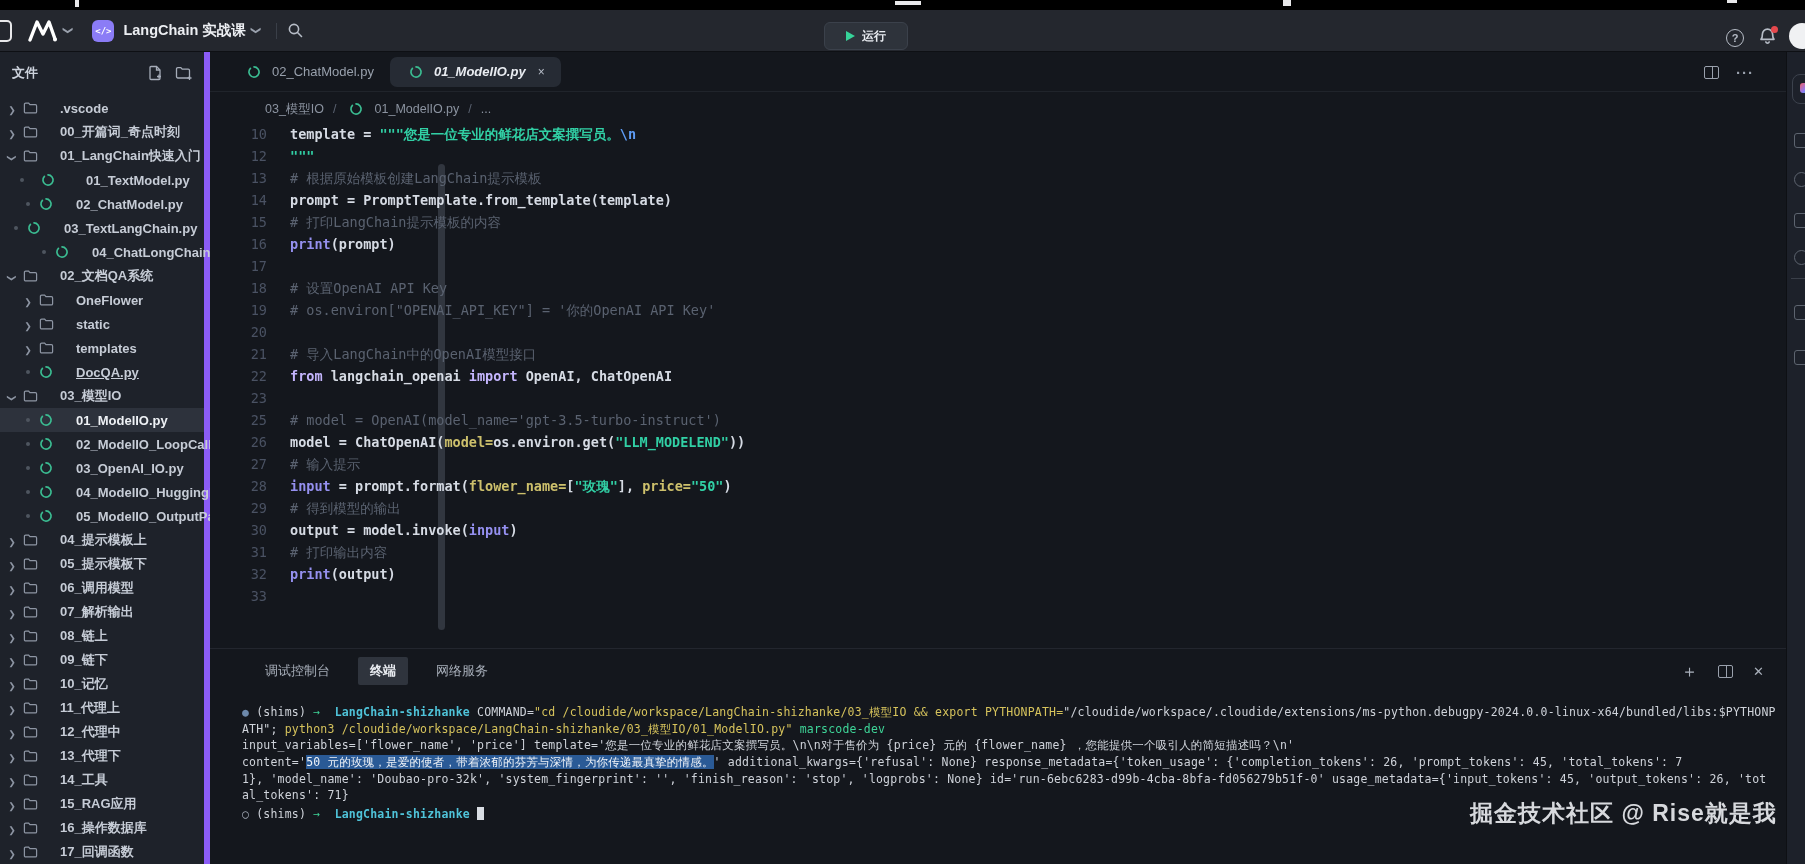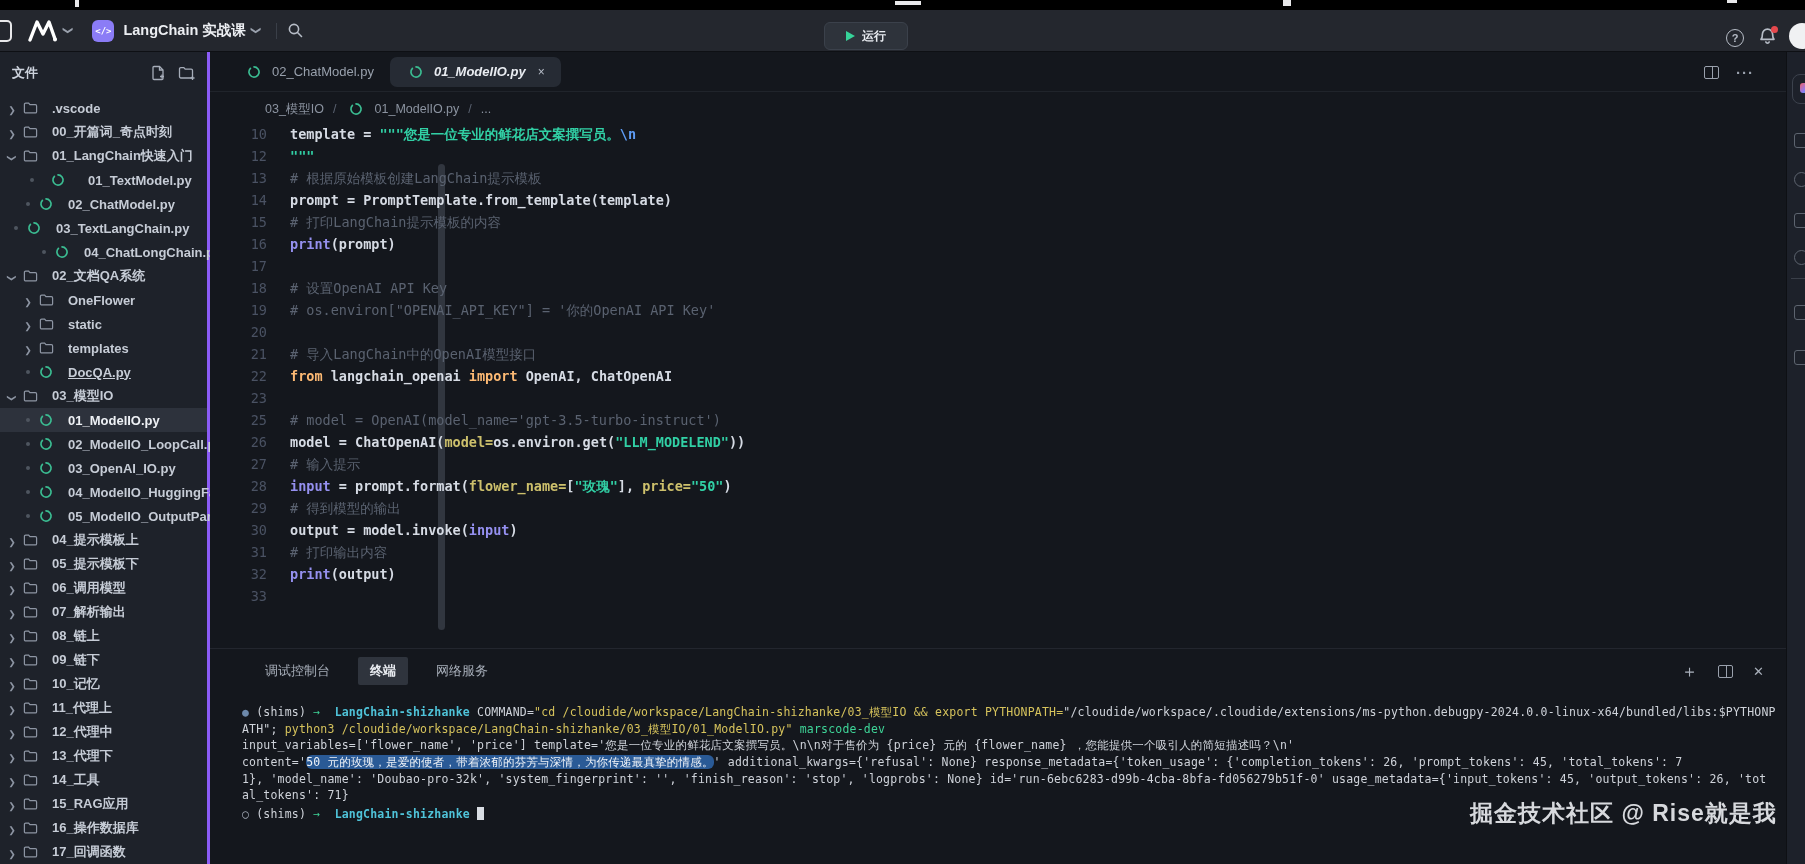--- a/index.html
+++ b/index.html
@@ -31,55 +31,55 @@
     border:1px solid #3b414b; border-radius:6px; display:flex; align-items:center; justify-content:center; gap:7px; cursor:pointer; }
   .play-tri { width:0; height:0; border-left:9px solid #36d399; border-top:5.5px solid transparent; border-bottom:5.5px solid transparent; }
   #run-btn span { font-size:12px; font-weight:700; color:#e9ecf1; }
   #help-icon { left:1726px; top:19px; width:18px; height:18px; border:1.5px solid #b6bcc6; border-radius:50%;
     font-size:11px; font-weight:700; }
   #bell-icon { left:1758px; top:17px; }
   .red-dot { position:absolute; left:1771px; top:16px; width:7px; height:7px; background:#e5484d; border-radius:50%; }
   #avatar { left:1789px; top:13px; width:26px; height:26px; background:#f0f1f3; border-radius:50%; }
 
   
-  #sidebar { left:0; top:52px; width:210px; height:812px; background:#1e222a; border-right:3px solid #8b5cf6; }
+  #sidebar { left:0; top:52px; width:210px; height:812px; background:#1e222a; border-right:6px solid #8b5cf6; }
   .sb-head { height:42px; display:flex; align-items:center; padding:0 12px; }
   .sb-title { font-size:13px; font-weight:700; color:#ccd2dc; }
   .sb-icons { margin-left:auto; display:flex; gap:12px; }
   #file-tree { position:absolute; top:44px; left:0; right:0; }
   .trow { height:24px; display:flex; align-items:center; cursor:pointer; }
   .trow.sel { background:#2d323c; }
   .chev { width:16px; flex:none; text-align:center; }
   .chev i { display:inline-block; font-style:normal; font-size:9px; color:#8d95a3; }
   .chev.open i { transform:rotate(90deg); display:inline-block; }
   .dot { width:16px; flex:none; display:flex; justify-content:center; }
   .dot::after { content:''; width:4px; height:4px; border-radius:50%; background:#4e555f; }
   .ficon { width:20px; flex:none; display:flex; justify-content:center; align-items:center; }
-  .tlabel { font-size:13px; font-weight:600; color:#c6ccd6; margin-left:12px; white-space:nowrap; }
+  .tlabel { font-size:13px; font-weight:600; color:#c6ccd6; margin-left:20px; white-space:nowrap; }
   .trow.sel .tlabel { color:#eef1f5; }
   #sb-scrollbar { left:228px; top:112px; width:7px; height:466px; background:#31363f; border-radius:4px; }
 
   
   #editor { left:210px; top:52px; width:1576px; height:596px; background:#14171d; }
   #tabbar { height:40px; display:flex; align-items:center; padding-left:18px; border-bottom:1px solid #20242b; position:relative; }
   .tab { height:40px; display:flex; align-items:center; gap:8px; padding:0 16px; font-size:13px; color:#98a0ac; cursor:pointer; }
   .tab.active { height:30px; background:#262b34; border-radius:7px; color:#e9ecf1; }
   .tab.active .tlab { font-style:italic; font-weight:700; }
   .tclose { font-size:12px; color:#b9bfca; margin-left:4px; }
   .tb-icons { position:absolute; right:32px; top:0; height:40px; display:flex; align-items:center; gap:17px; }
   .split-ic { width:15px; height:13px; border:1.5px solid #9aa1ad; border-radius:2px; position:relative; }
   .split-ic::after { content:''; position:absolute; left:50%; top:0; bottom:0; width:1.5px; background:#9aa1ad; }
   .more-ic { font-size:15px; font-weight:700; color:#9aa1ad; letter-spacing:1px; }
   #breadcrumb { height:34px; display:flex; align-items:center; padding-left:55px; gap:9px; font-size:12.5px; color:#8b93a0; }
   #breadcrumb .sep { color:#5a6270; }
   #code-area { position:absolute; top:74px; left:0; right:0; bottom:0; font-weight:700; }
   .code-line { height:22px; line-height:22px; white-space:pre; font:700 13.5px "DejaVu Sans Mono",monospace; }
   .ln { display:inline-block; width:80px; padding-right:23px; text-align:right; color:#4a5263; font-weight:400; }
   .t-v,.t-p { color:#d6dbe4; }
-  .t-k { color:#fdba74; }
+  .t-k { color:#c4b5fd; }
   .t-b { color:#9590f0; }
   .t-s { color:#31d0a5; }
   .t-c { color:#5a6270; font-weight:400; }
   .t-e { color:#5e9cf5; }
   .t-a { color:#cdc06c; }
 
   
   #panel { left:210px; top:648px; width:1576px; height:216px; background:#14171d; border-top:1px solid #23262e; }
   .pt-row { height:44px; display:flex; align-items:center; padding-left:55px; gap:28px; font-size:13px; color:#a7aeb9; position:relative; }
   .ptab { cursor:pointer; padding:5px 0; }
@@ -89,21 +89,21 @@
   .p-close { font-size:13px; }
   #terminal { position:absolute; top:56px; left:32px; right:0; bottom:0; }
   .term-line { height:16.7px; line-height:16.7px; white-space:pre; font:400 11.5px "DejaVu Sans Mono",monospace;
     color:#cfd3da; letter-spacing:0.2px; }
   .tm-w { color:#cfd3da; }
   .tm-y { color:#d6c35c; }
   .tm-g { color:#3ed598; }
   .tm-cy { color:#4fc3d9; font-weight:700; }
   .tm-dot { color:#6d89ab; }
   .tm-ring { color:#9aa1ad; }
-  .tm-sel { background:#2a5a96; color:#eef2f7;border-radius:6px; }
+  .tm-sel { background:#2a5a96; color:#eef2f7; }
   .tm-cursor { display:inline-block; width:7px; height:13px; background:#d9dde3; transform:translateY(2px); }
 
   
   #rightbar { left:1786px; top:52px; width:19px; height:812px; background:#1d212a; border-left:1px solid #0e1014; overflow:hidden; }
   .rb-ai { position:absolute; left:5px; top:22px; width:30px; height:30px; border:1px solid #3c424d; border-radius:8px; }
   .rb-ai::after { content:''; position:absolute; left:7px; top:8px; width:10px; height:10px; border-radius:3px;
     background:linear-gradient(135deg,#f0626a,#8b7cf6 60%,#36d399); }
   .rb-ic { position:absolute; left:7px; width:15px; height:15px; border:1.5px solid #5d646f; border-radius:3px; }
   .rb-sep { position:absolute; left:4px; width:22px; height:1px; background:#3a3f49; }
 
@@ -196,21 +196,21 @@
       </div>
       <div class="trow" style="padding-left: 4px;">
         <span class="chev open"><i>❯</i></span>
         <span class="ficon">
           <svg width="15" height="14" viewBox="0 0 16 14">
             <path d="M1.5 3.2 c0-.8.6-1.4 1.3-1.4 h3.2 l1.4 1.7 h5.8 c.7 0 1.3.6 1.3 1.4 v6 c0 .8-.6 1.4-1.3 1.4 H2.8 c-.7 0-1.3-.6-1.3-1.4z" fill="none" stroke="#8d95a3" stroke-width="1.3"></path>
           </svg>
         </span>
         <span class="tlabel">01_LangChain快速入门</span>
       </div>
-      <div class="trow" style="padding-left: 24px; gap: 8px;">
+      <div class="trow" style="padding-left: 14px; gap: 8px;">
         <span class="dot"></span>
         <span class="ficon">
           <svg width="14" height="14" viewBox="0 0 16 16">
             <path d="M8 2.2 a5.8 5.8 0 1 1 -4.1 1.7" fill="none" stroke="#3bbd92" stroke-width="1.9" stroke-linecap="round"></path>
           </svg>
         </span>
         <span class="tlabel">01_TextModel.py</span>
       </div>
       <div class="trow" style="padding-left: 20px;">
         <span class="dot"></span>

